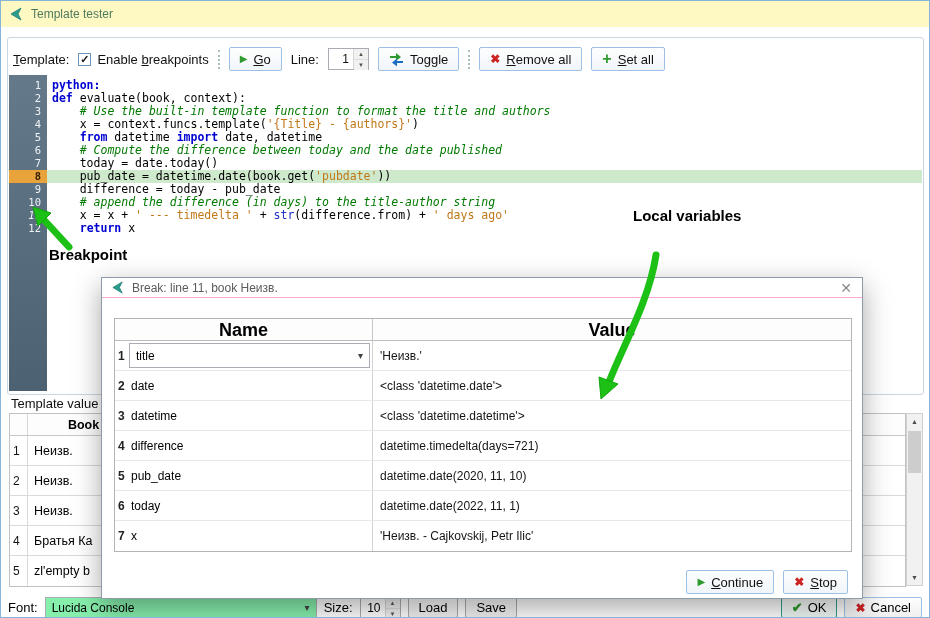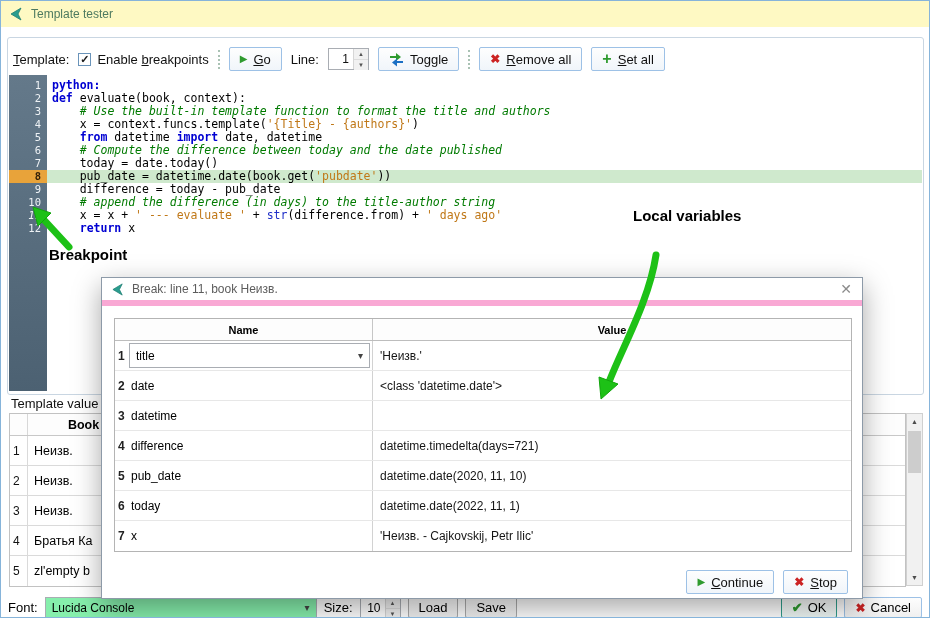--- a/index.html
+++ b/index.html
@@ -68,25 +68,25 @@
   
   .bottom-bar{position:absolute;left:0;top:595px;right:0;height:23px;display:flex;align-items:center;gap:7px;padding:0 7px;font-size:13px;background:#fff;z-index:1;}
   .combo{display:inline-flex;align-items:center;height:21px;width:272px;border:1px solid #a9adb3;background:#86efac;font-size:12px;padding:0 6px;}
   .combo .combo-arrow{margin-left:auto;font-size:10px;color:#444;}
   .btn-plain{display:inline-flex;align-items:center;gap:5px;height:21px;padding:0 10px;background:linear-gradient(#fdfdfd,#f0f0f0);border:1px solid #ababab;border-radius:2px;font-size:13px;font-family:inherit;}
   .btn-ok{margin-left:auto;border:1px solid #2f9e8c;background:linear-gradient(#ffffff,#eef8f4);}
   .btn-cancel{border:1px solid #9dc1e6;}
 
   
   .dialog{position:absolute;left:100px;top:276px;width:762px;height:322px;background:#fff;border:1px solid #8d9aa8;box-shadow:0 9px 26px rgba(0,0,0,0.35);z-index:10;}
-  .dlg-titlebar{position:absolute;left:0;top:0;right:0;height:28px;display:flex;align-items:center;gap:7px;padding:0 10px;border-bottom:6px solid #f9a8d4;}
+  .dlg-titlebar{position:absolute;left:0;top:0;right:0;height:20px;display:flex;align-items:center;gap:7px;padding:0 10px;border-bottom:1px solid #f9a8d4;}
   .dlg-title{font-size:12px;color:#5c5c5c;}
   .dlg-close{margin-left:auto;font-size:14px;color:#8a8a8a;line-height:1;cursor:default;}
   .var-table{position:absolute;left:12px;top:40px;width:738px;border:1px solid #b4b4b4;background:#fff;}
-  .var-header{display:flex;height:22px;font-size:11px;font-weight:bold;border-bottom:1px solid #bdbdbd;background:#fdfdfd;}
+  .var-header{display:flex;height:22px;font-size:18px;font-weight:bold;border-bottom:1px solid #bdbdbd;background:#fdfdfd;}
   .vh-name{width:258px;text-align:center;line-height:22px;border-right:1px solid #c6c6c6;}
   .vh-value{flex:1;text-align:center;line-height:22px;}
   .var-row{display:flex;height:30px;border-bottom:1px solid #e7e7e7;font-size:12px;}
   .var-row:last-child{border-bottom:none;}
   .var-num{width:14px;padding:8px 0 0 3px;font-weight:600;color:#222;}
   .var-name{width:244px;padding:8px 0 0 2px;border-right:1px solid #d2d2d2;overflow:hidden;}
   .var-row .var-name:has(.var-combo){padding:2px 2px 0 0;}
   .var-combo{display:flex;align-items:center;height:25px;border:1px solid #a9adb3;background:#fff;padding:0 6px;font-size:12px;}
   .var-combo .combo-arrow{margin-left:auto;font-size:10px;color:#444;}
   .var-value{flex:1;padding:8px 0 0 7px;white-space:nowrap;overflow:hidden;color:#151515;}
@@ -169,21 +169,21 @@
         <div class="code-line"><span class="tok-kw">python:</span></div>
         <div class="code-line"><span class="tok-kw">def</span><span class="tok-p"> evaluate(book, context):</span></div>
         <div class="code-line"><span class="tok-p">    </span><span class="tok-c"># Use the built-in template function to format the title and authors</span></div>
         <div class="code-line"><span class="tok-p">    x = context.funcs.template(</span><span class="tok-s">'{Title} - {authors}'</span><span class="tok-p">)</span></div>
         <div class="code-line"><span class="tok-p">    </span><span class="tok-kw">from</span><span class="tok-p"> datetime </span><span class="tok-kw">import</span><span class="tok-p"> date, datetime</span></div>
         <div class="code-line"><span class="tok-p">    </span><span class="tok-c"># Compute the difference between today and the date published</span></div>
         <div class="code-line"><span class="tok-p">    today = date.today()</span></div>
         <div class="code-line line-active"><span class="tok-p">    pub_date = datetime.date(book.get(</span><span class="tok-s">'pubdate'</span><span class="tok-p">))</span></div>
         <div class="code-line"><span class="tok-p">    difference = today - pub_date</span></div>
         <div class="code-line"><span class="tok-p">    </span><span class="tok-c"># append the difference (in days) to the title-author string</span></div>
-        <div class="code-line"><span class="tok-p">    x = x + </span><span class="tok-s">' --- evaluate '</span><span class="tok-p"> + </span><span class="tok-b">str</span><span class="tok-p">(difference.from) + </span><span class="tok-s">' days ago'</span></div>
+        <div class="code-line"><span class="tok-p">    x = x + </span><span class="tok-s">' --- timedelta '</span><span class="tok-p"> + </span><span class="tok-b">str</span><span class="tok-p">(difference.from) + </span><span class="tok-s">' days ago'</span></div>
         <div class="code-line"><span class="tok-p">    </span><span class="tok-kw">return</span><span class="tok-p"> x</span></div>
       </div>
   </div>
 
   <div class="tv-label">Template value</div>
   <div class="tv-table">
     <div class="tv-header">
       <div class="tvh-num"></div>
       <div class="tvh-book">Book</div>
       <div class="tvh-rest"></div>
@@ -279,20 +279,21 @@
             <div class="var-value">'Неизв.'</div>
           </div>
           <div class="var-row">
             <div class="var-num">2</div>
             <div class="var-name">date</div>
             <div class="var-value">&lt;class 'datetime.date'&gt;</div>
           </div>
           <div class="var-row">
             <div class="var-num">3</div>
             <div class="var-name">datetime</div>
+            <div class="var-value">&lt;class 'datetime.datetime'&gt;</div>
           </div>
           <div class="var-row">
             <div class="var-num">4</div>
             <div class="var-name">difference</div>
             <div class="var-value">datetime.timedelta(days=721)</div>
           </div>
           <div class="var-row">
             <div class="var-num">5</div>
             <div class="var-name">pub_date</div>
             <div class="var-value">datetime.date(2020, 11, 10)</div>

